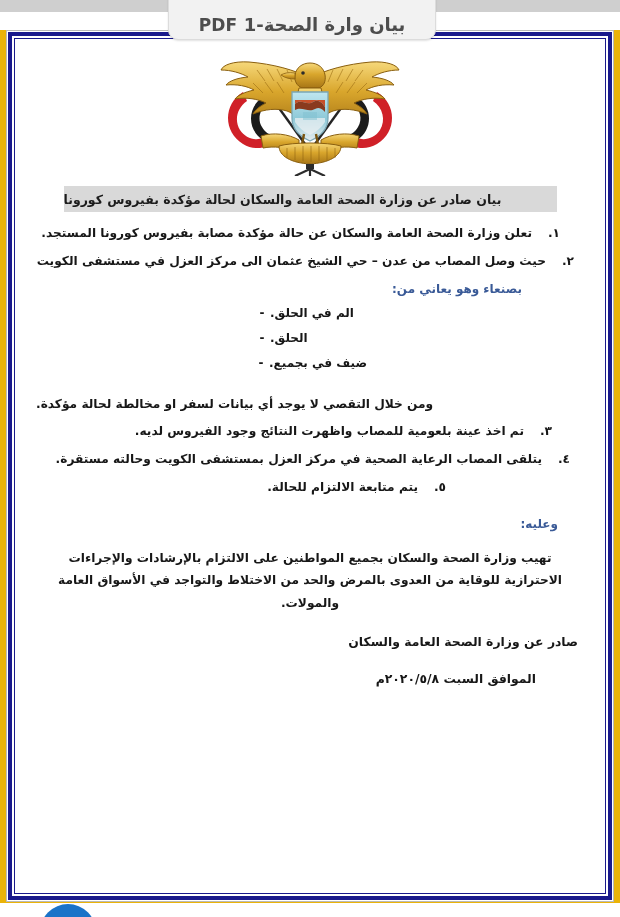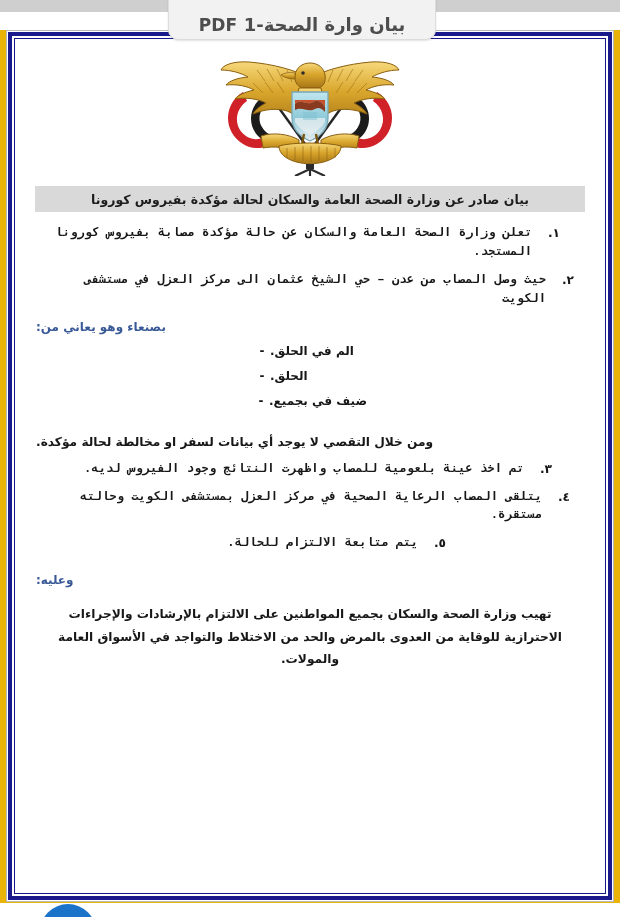--- a/index.html
+++ b/index.html
@@ -81,23 +81,23 @@
   
   #emblem-wrap{
     width:100%;display:flex;justify-content:center;
     margin-top:6px;
   }
   #emblem{width:206px;height:128px;display:block;}
 
   
   #band{
     margin:10px auto 0 auto;
-    width:550px;height:26px;
+    width:493px;height:26px;
     background:#d9d9d9;
-    display:flex;align-items:center;justify-content:center;
+    display:flex;align-items:center;justify-content:flex-end;
   }
   #band .bt{
     font-size:12.5px;font-weight:bold;color:#1c1c1c;
     white-space:nowrap;direction:rtl;
   }
 
   
   .body-area{
     margin-top:8px;
     padding:0 18px 0 18px;
@@ -110,25 +110,25 @@
     align-items:flex-start;justify-content:flex-start;
     font-size:12.2px;color:#171717;font-weight:bold;
     line-height:1.55;
     margin:0 0 9px 0;
     direction:rtl;
   }
   .num-item .num{
     min-width:22px;text-align:right;
     margin-left:6px;flex:0 0 auto;font-weight:bold;
   }
-  .num-item .txt{flex:1 1 auto;text-align:right;font-family:Liberation Mono, monospace;}
+  .num-item .txt{flex:1 1 auto;text-align:right;}
 
   .sub-head{
     font-size:12px;font-weight:bold;color:#3a5a97;
-    text-align:left;margin:11px 0 10px 0;
+    text-align:right;margin:11px 0 10px 0;
     direction:rtl;
   }
   .sub-head.wide{ margin-right:62px; }
 
   .dash-list{
     margin:0 0 6px 0;padding:0;list-style:none;
     direction:rtl;
   }
   .dash-item{
     display:flex;flex-direction:row;justify-content:center;
@@ -322,20 +322,24 @@
 
       <div class="num-item" style="padding-right:138px;">
         <span class="num">٥.</span>
         <span class="txt">يتم متابعة الالتزام للحالة.</span>
       </div>
 
       <div class="sub-head" style="margin-top:20px;margin-bottom:16px;padding-right:26px;">وعليه:</div>
 
       <div class="closing">تهيب وزارة الصحة والسكان بجميع المواطنين على الالتزام بالإرشادات والإجراءات الاحترازية للوقاية من العدوى بالمرض والحد من الاختلاط والتواجد في الأسواق العامة والمولات.</div>
 
+      <div class="sign">
+        <div class="l1">صادر عن وزارة الصحة العامة والسكان</div>
+        <div class="l2">الموافق السبت ٢٠٢٠/٥/٨م</div>
+      </div>
 
     </div>
   </div>
 
   <div id="bottom-strip"></div>
   <div id="fab"></div>
 
 </div>
 
 </body></html>

